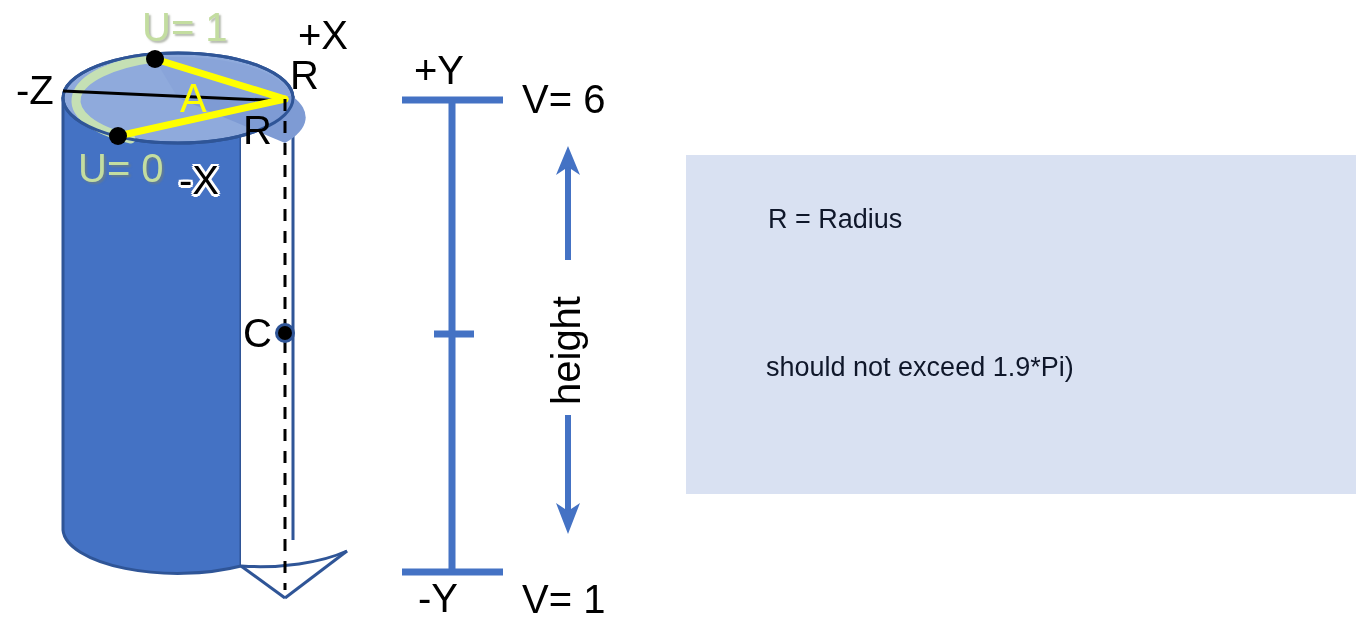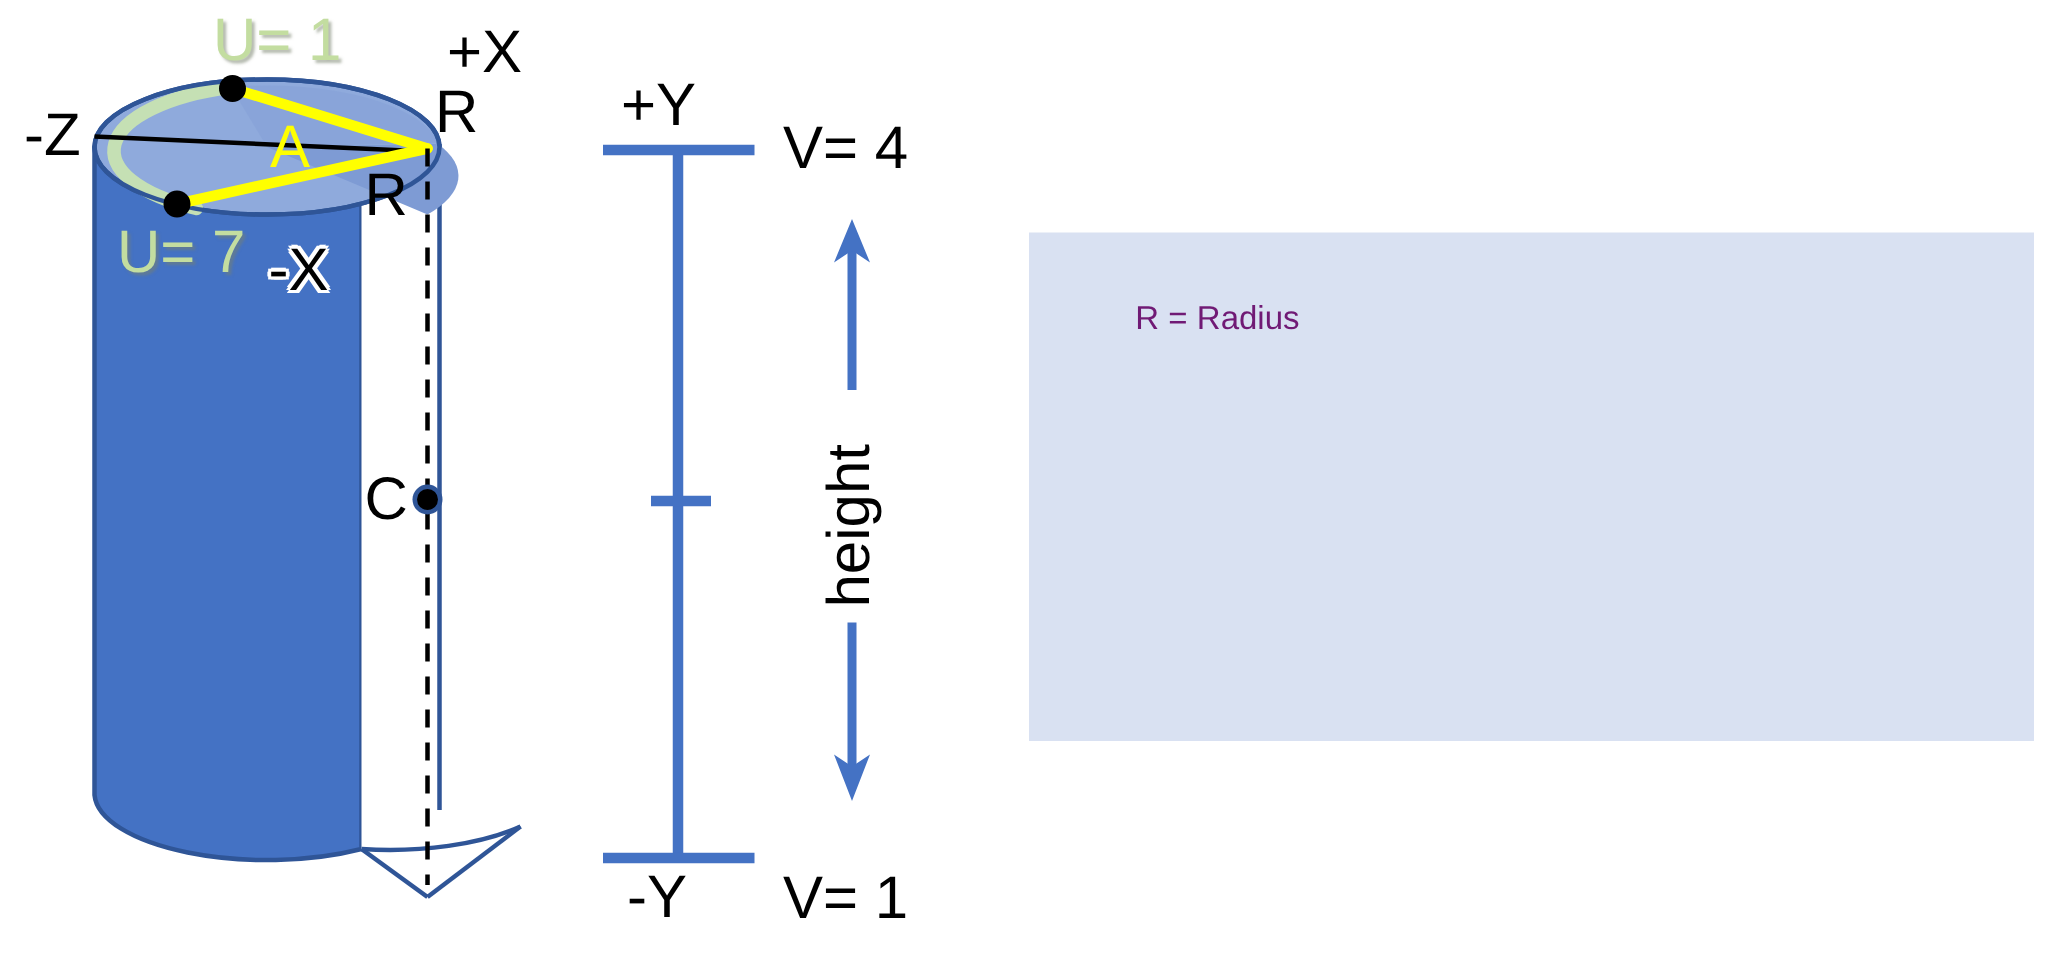--- a/index.html
+++ b/index.html
@@ -74,22 +74,22 @@
     background: #D9E1F2;
   }
   #legend-inner {
     position: absolute;
     left: 22px;
     top: 18px;
     right: 10px;
   }
   .legend-row {
     font-family: "Liberation Sans", sans-serif;
-    font-size: 22px;
-    color: #701a75;
+    font-size: 27px;
+    color: #0f172a;
     margin-bottom: 22px;
     line-height: 1.16;
     white-space: pre;
   }
   .legend-cont {
     padding-left: 58px;
   }
 </style>
 </head>
 <body>
@@ -148,50 +148,51 @@
 
     <line x1="568" y1="260" x2="568" y2="160" stroke="#4472C4" stroke-width="6"></line>
     <path d="M 568 146 L 556 175 L 568 167 L 580 175 Z" fill="#4472C4"></path>
 
     <line x1="568" y1="415" x2="568" y2="515" stroke="#4472C4" stroke-width="6"></line>
     <path d="M 568 534 L 556 503 L 568 511 L 580 503 Z" fill="#4472C4"></path>
   </svg>
 
   <div class="lbl lbl-green" style="left:142px; top:7px;">U= 1</div>
 
-  <div class="lbl lbl-green" style="left:78px; top:148px;">U= 7</div>
+  <div class="lbl lbl-green" style="left:78px; top:148px;">U= 0</div>
 
   <div class="lbl lbl-black" style="left:298px; top:15px;">+X</div>
 
   <div class="lbl lbl-black-outline" style="left:179px; top:160px;">-X</div>
 
   <div class="lbl lbl-black" style="left:16px; top:70px;">-Z</div>
 
   <div class="lbl lbl-yellow" style="left:180px; top:78px;">A</div>
 
   <div class="lbl lbl-black" style="left:290px; top:55px;">R</div>
 
   <div class="lbl lbl-black" style="left:243px; top:110px;">R</div>
 
   <div class="lbl lbl-black" style="left:243px; top:313px;">C</div>
 
   <div class="lbl lbl-black" style="left:414px; top:50px;">+Y</div>
 
   <div class="lbl lbl-black" style="left:418px; top:578px;">-Y</div>
 
-  <div class="lbl lbl-v" style="left:522px; top:79px;">V= 4</div>
+  <div class="lbl lbl-v" style="left:522px; top:79px;">V= 6</div>
 
   <div class="lbl lbl-v" style="left:522px; top:551px;margin-top:28px;">V= 1</div>
 
   <div class="lbl lbl-height" style="left:546px; top:405px;">height</div>
 
   <div id="legend-box">
     <div id="legend-inner">
       <div class="legend-row">
         <span>R = Radius</span>
       </div>
       <div class="legend-row">
+        <div class="legend-cont">should not exceed 1.9*Pi)</div>
       </div>
 
     </div>
   </div>
 
 </div>
 
 </body></html>

